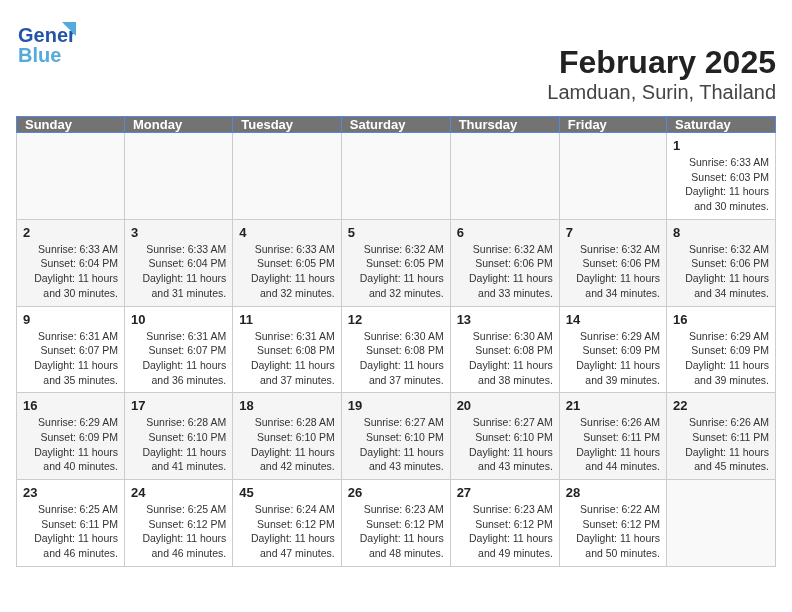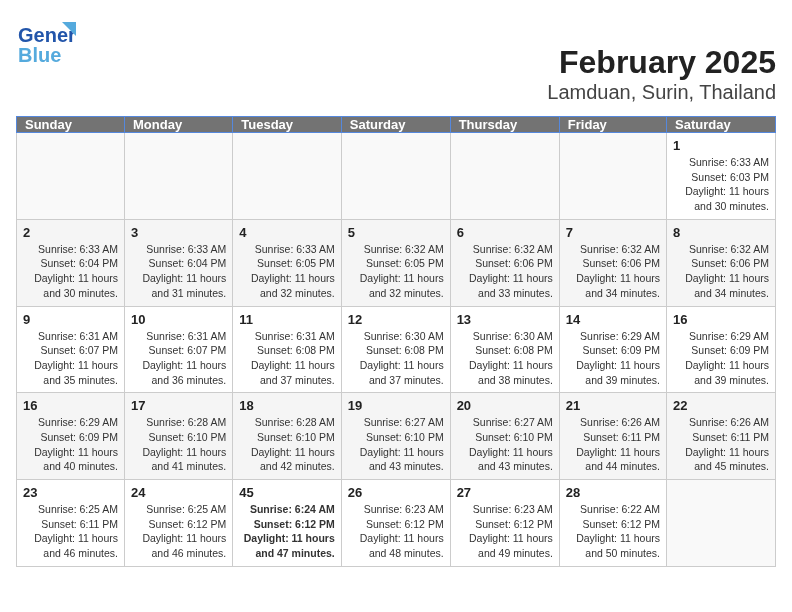--- a/index.html
+++ b/index.html
@@ -289,21 +289,21 @@
         </td>
         <td>
           <div class="day-num">24</div>
           <div class="day-info" style="white-space: pre-line;">Sunrise: 6:25 AM
 Sunset: 6:12 PM
 Daylight: 11 hours
 and 46 minutes.</div>
         </td>
         <td>
           <div class="day-num">45</div>
-          <div class="day-info" style="white-space: pre-line; font-weight: bold;">Sunrise: 6:24 AM
+          <div class="day-info" style="white-space: pre-line;">Sunrise: 6:24 AM
 Sunset: 6:12 PM
 Daylight: 11 hours
 and 47 minutes.</div>
         </td>
         <td>
           <div class="day-num">26</div>
           <div class="day-info" style="white-space: pre-line;">Sunrise: 6:23 AM
 Sunset: 6:12 PM
 Daylight: 11 hours
 and 48 minutes.</div>

